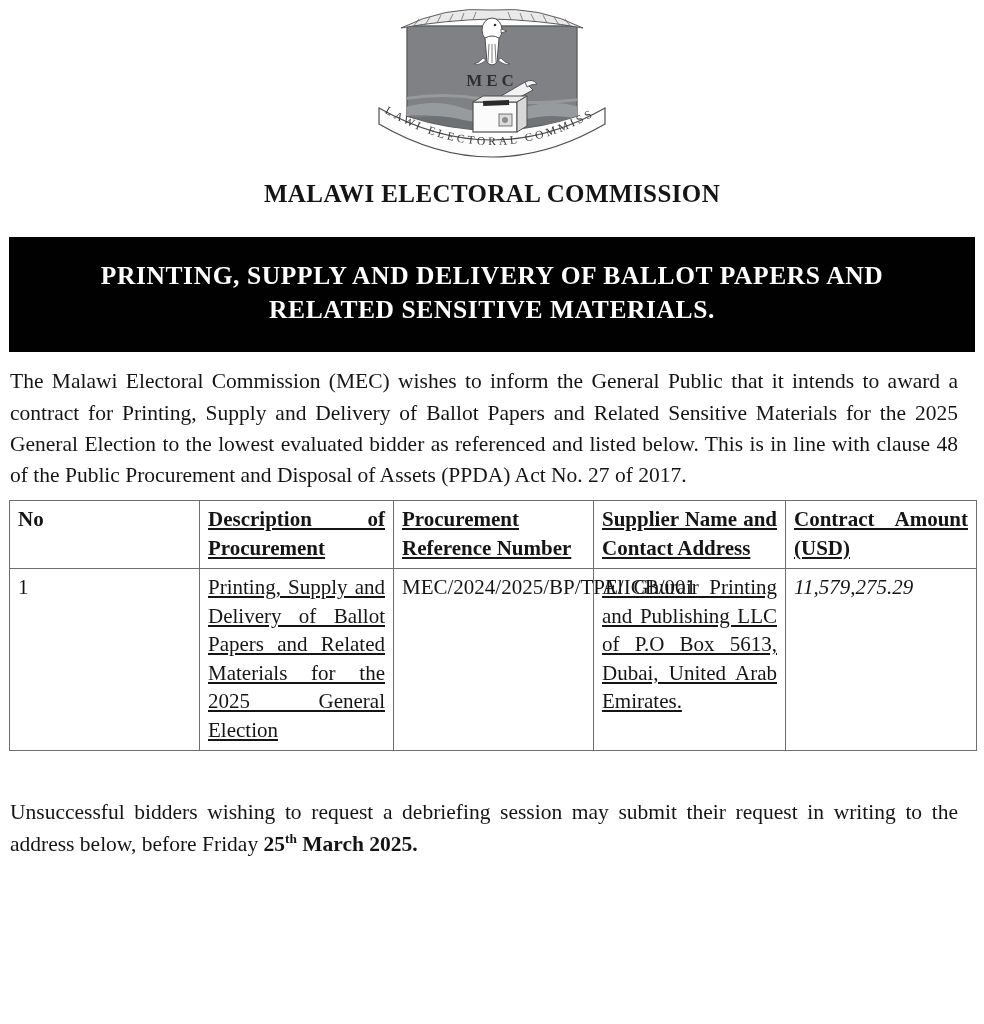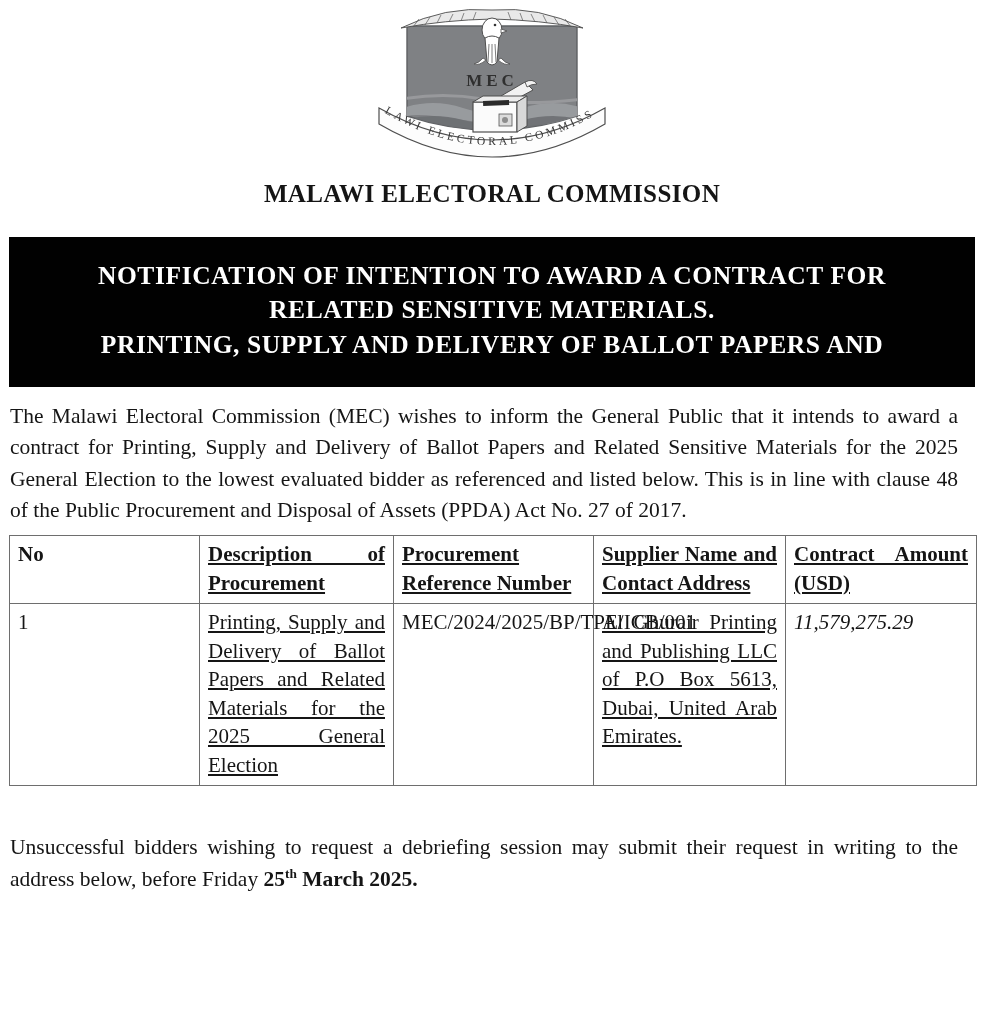--- a/index.html
+++ b/index.html
@@ -176,23 +176,22 @@
       <text font-family="Liberation Serif, serif" font-size="11.5" letter-spacing="3.1" fill="#3a3a3a">
         <textPath href="#ribbonPath" startOffset="50%" text-anchor="middle">MALAWI ELECTORAL COMMISSION</textPath>
       </text>
     </g>
   </svg>
 </div>
 
 <div class="org-heading">MALAWI ELECTORAL COMMISSION</div>
 
 <div class="banner">
-  <span class="banner-line">NOTIFICATION OF INTENTION TO AWARD A CONTRACT FOR</span>
+  <span class="banner-line">PRINTING, SUPPLY AND DELIVERY OF BALLOT PAPERS AND</span>
   <span class="banner-line">RELATED SENSITIVE MATERIALS.</span>
-  <span class="banner-line">PRINTING, SUPPLY AND DELIVERY OF BALLOT PAPERS AND</span>
 </div>
 
 <p class="para para-intro">The Malawi Electoral Commission (MEC) wishes to inform the General Public that it intends to award a contract for Printing, Supply and Delivery of Ballot Papers and Related Sensitive Materials for the 2025 General Election to the lowest evaluated bidder as referenced and listed below. This is in line with clause 48 of the Public Procurement and Disposal of Assets (PPDA) Act No. 27 of 2017.</p>
 
 <table class="award-table">
   <colgroup>
     <col class="col-no">
       <col class="col-desc">
       <col class="col-ref">
       <col class="col-sup">

